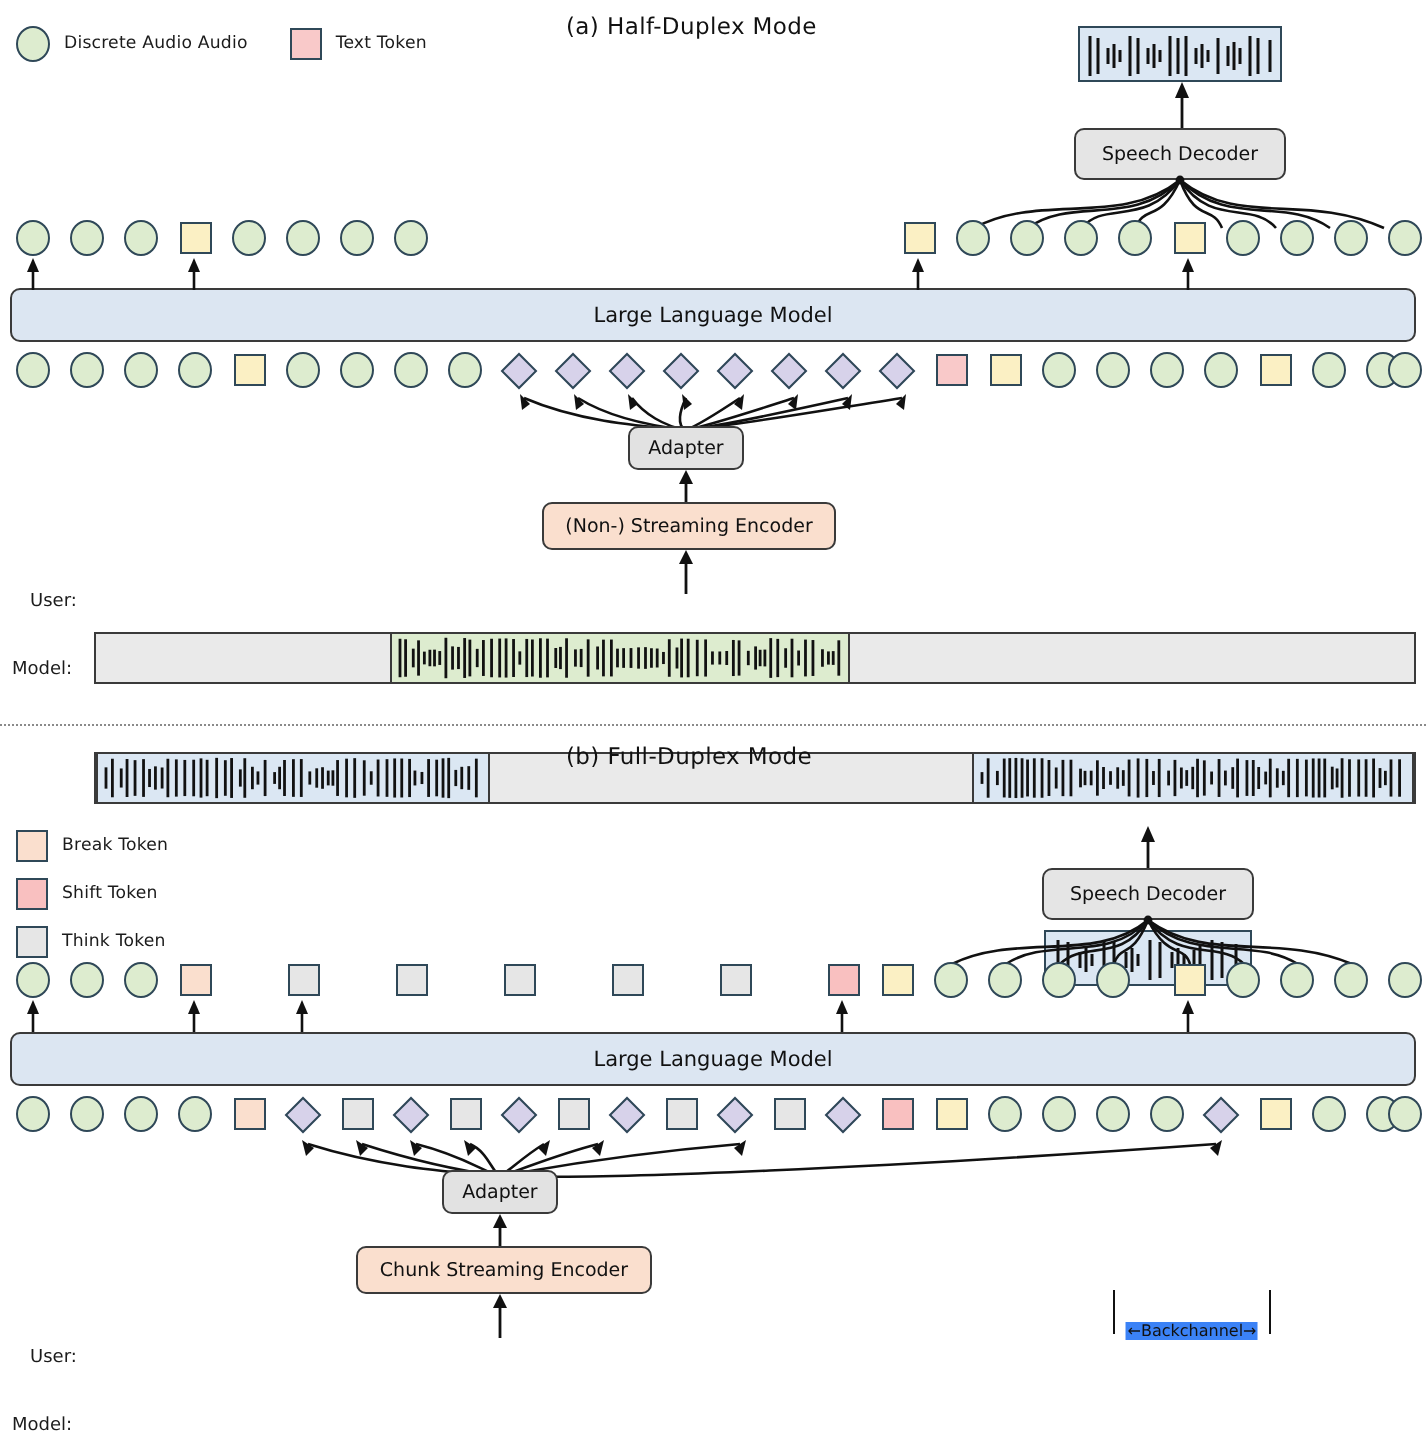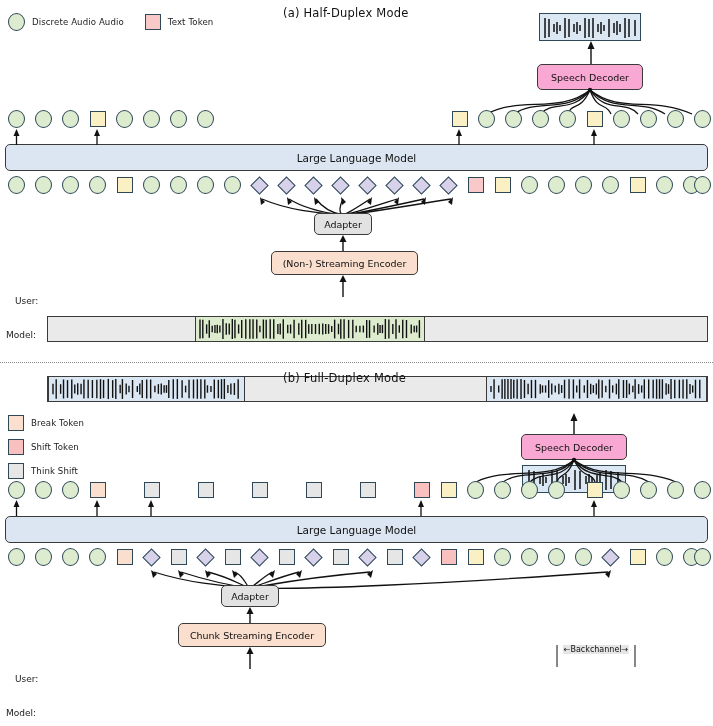--- a/index.html
+++ b/index.html
@@ -30,21 +30,21 @@
     background:#dce6f2;display:flex;align-items:center;justify-content:center;
     font-size:10.5px;color:#111;
   }
   .procbox{
     box-sizing:border-box;border:1.3px solid #3a3a3a;border-radius:5px;
     display:flex;align-items:center;justify-content:center;
     font-size:9.5px;color:#111;white-space:nowrap;
   }
   .adapter{background:#e2e2e2;}
   .encoder{background:#fadfce;}
-  .decoder{background:#f9a8d4;}
+  .decoder{background:#e5e5e5;}
   .wavebox{
     box-sizing:border-box;border:1.4px solid #2f4858;background:#dbe7f3;
     overflow:hidden;position:relative;
   }
   
   .track{box-sizing:border-box;border:1.3px solid #3a3a3a;position:relative;overflow:hidden;}
   .seg{box-sizing:border-box;position:absolute;top:0;bottom:0;overflow:hidden;}
   .seg.silence{background:#eaeaea;}
   .seg.user-speech{background:#ddeccf;border-left:1.3px solid #3a3a3a;border-right:1.3px solid #3a3a3a;}
   .seg.model-speech{background:#dbe7f3;border-left:1.3px solid #3a3a3a;border-right:1.3px solid #3a3a3a;}
@@ -456,21 +456,21 @@
   <div class="legend-row">
     <span class="sw square" style="background:#fadfce"></span>
     <span class="legend-label">Break Token</span>
   </div>
   <div class="legend-row" style="margin-top:6px;">
     <span class="sw square" style="background:#f9c0c0"></span>
     <span class="legend-label">Shift Token</span>
   </div>
   <div class="legend-row" style="margin-top:6px;">
     <span class="sw square" style="background:#e6e6e6"></span>
-    <span class="legend-label">Think Shift</span>
+    <span class="legend-label">Think Token</span>
   </div>
 </div>
 
 <div class="abs wavebox" style="left:522px;top:385px;width:104px;height:28px;">
   <svg width="104" height="28" viewBox="0 0 104 28">
     <g stroke="#111" stroke-width="1.5">
       <line x1="6" y1="4" x2="6" y2="24"></line>
         <line x1="11" y1="5" x2="11" y2="23"></line>
       <line x1="17" y1="10" x2="17" y2="18"></line>
         <line x1="20" y1="8" x2="20" y2="20"></line>
@@ -618,21 +618,21 @@
 </svg>
 
 <div class="abs procbox encoder" style="left:178px;top:623px;width:148px;height:24px;">Chunk Streaming Encoder</div>
 
 <svg class="abs" style="left:244px;top:647px;" width="12" height="22">
   <line x1="6" y1="22" x2="6" y2="5" stroke="#111" stroke-width="1.4"></line>
   <polygon points="6,0 2.5,7 9.5,7" fill="#111"></polygon>
 </svg>
 
 <div class="abs" style="left:556px;top:645px;width:80px;height:22px;">
-  <div class="bc-label" style="position:absolute;left:50%;top:0;transform:translateX(-50%);background:#e5e5e5;padding:0 1px;">
+  <div class="bc-label" style="position:absolute;left:50%;top:16px;transform:translateX(-50%);background:#3b82f6;padding:0 1px;">
     <span>←</span><span>Backchannel</span><span>→</span>
   </div>
   <svg width="80" height="22" style="position:absolute;left:0;top:0;">
     <g stroke="#111" stroke-width="1">
       <line x1="1" y1="0" x2="1" y2="22"></line>
       <line x1="79" y1="0" x2="79" y2="22"></line>
       <line x1="1" y1="11" x2="79" y2="11" stroke-opacity="0"></line>
     </g>
   </svg>
 </div>

